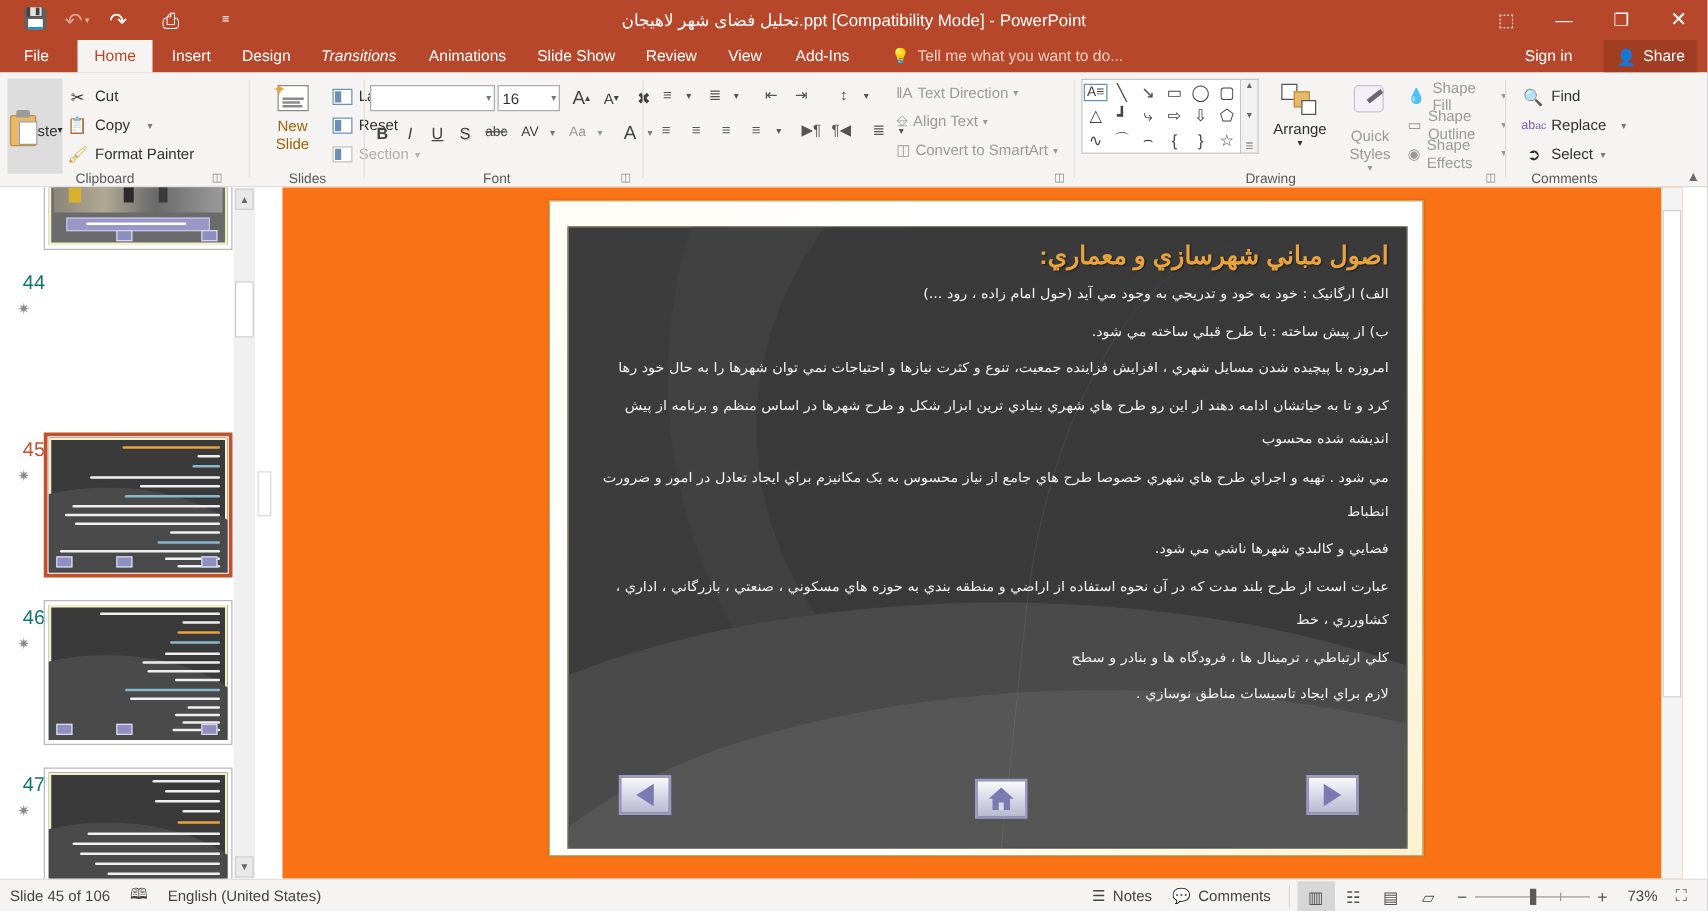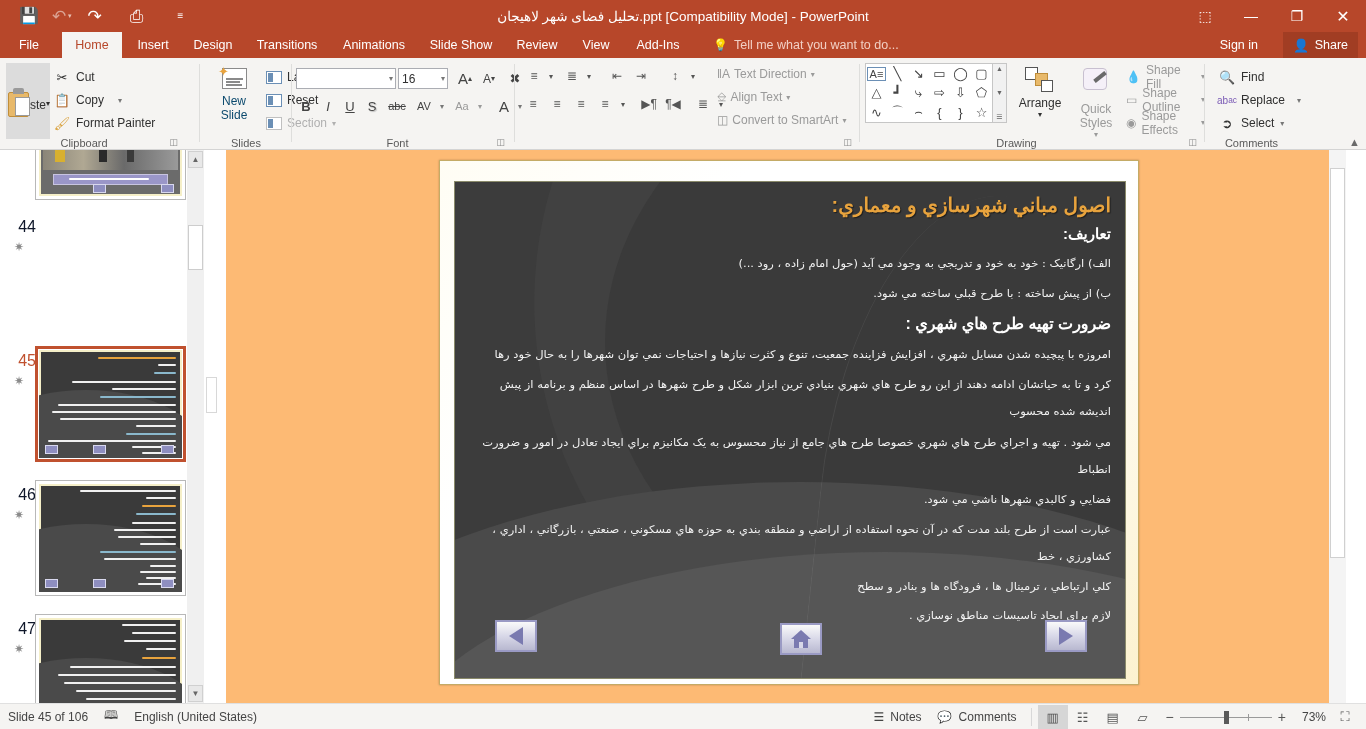--- a/index.html
+++ b/index.html
@@ -105,21 +105,21 @@
 
   
   #newslide {
     position: absolute; left: 8px; top: 5px; width: 52px; height: 76px;
     display: flex; flex-direction: column; align-items: center;
   }
   .ns-icon { width: 30px; height: 26px; position: relative; margin-top: 3px; }
   .ns-box { position: absolute; left: 3px; top: 2px; width: 25px; height: 21px; border: 1.4px solid #8a8a8a; background: #fff; }
   .ns-line { position: absolute; background: #8a8a8a; height: 1.6px; }
   .ns-star { position: absolute; left: -1px; top: -2px; color: #e8a33d; font-size: 13px; }
-  #newslide .nslabel { font-size: 12px; color: #0c4a6e; line-height: 14px; text-align: center; margin-top: 2px; }
+  #newslide .nslabel { font-size: 12px; color: #a16207; line-height: 14px; text-align: center; margin-top: 2px; }
   .slide-cmd {
     position: absolute; left: 66px; display: flex; align-items: center; gap: 5px;
     font-size: 12px; color: #303030; height: 22px;
   }
   .slide-cmd.disabled { color: #b0b0b0; }
   .mini-slide { width: 16px; height: 13px; border: 1.4px solid #6b8fb5; background: #fff; position: relative; }
   .mini-slide::after { content: ""; position: absolute; left: 1px; top: 1px; width: 5px; height: 9px; background: #6b8fb5; }
 
   
   .fontbox {
@@ -186,21 +186,21 @@
   }
 
   
   #thumbpane {
     position: absolute; left: 0; top: 0; width: 204px; height: 553px;
     background: #ffffff; overflow: hidden;
   }
   .thumb-row { position: absolute; left: 0; width: 204px; }
   .thumb-num {
     position: absolute; left: 8px; width: 28px; text-align: right;
-    font-size: 16px; color: #0f172a;
+    font-size: 16px; color: #0f766e;
   }
   .thumb-star {
     position: absolute; left: 14px; font-size: 12px; color: #8a8a8a;
   }
   .thumb-frame {
     position: absolute; left: 35px; width: 151px;
     border: 1px solid #b8b8b8; background: #fff; padding: 3px;
   }
   .thumb-frame.selected { border: 3px solid #c0512f; padding: 1px; }
   .thumb-inner {
@@ -238,21 +238,21 @@
     background: #fff;
   }
   #thumb-splitter {
     position: absolute; left: 206px; top: 227px; width: 11px; height: 36px;
     background: #fff; border: 1px solid #d8d8d8;
   }
 
   
   #slide-canvas {
     position: absolute; left: 226px; top: 0; width: 1120px; height: 553px;
-    background: #fdba74;
+    background: #f97316;
     text-decoration: underline;
   }
   #slide-frame {
     position: absolute; left: 213px; top: 10px; width: 700px; height: 525px;
     background: linear-gradient(130deg, #fffdf4 0%, #ffffff 28%, #ffffff 62%, #fcf2cf 100%);
     border: 1px solid #c4ab66;
     box-shadow: 0 0 2px rgba(0,0,0,0.25);
   }
   #slide-body {
     position: absolute; left: 14px; top: 20px; width: 672px; height: 498px;
@@ -380,21 +380,21 @@
     <div class="wc">❐</div>
     <div class="wc close-x">✕</div>
   </div>
 </div>
 
 <div id="tabstrip">
   <div class="tab" style="left:8px;width:42px;">File</div>
   <div class="tab active" style="left:62px;width:60px;">Home</div>
   <div class="tab" style="left:128px;width:50px;">Insert</div>
   <div class="tab" style="left:186px;width:54px;">Design</div>
-  <div class="tab" style="left:248px;width:78px;">Transitions</div>
+  <div class="tab" style="left:248px;width:78px;font-style:italic;">Transitions</div>
   <div class="tab" style="left:334px;width:80px;">Animations</div>
   <div class="tab" style="left:422px;width:78px;">Slide Show</div>
   <div class="tab" style="left:508px;width:58px;">Review</div>
   <div class="tab" style="left:574px;width:44px;">View</div>
   <div class="tab" style="left:626px;width:64px;">Add-Ins</div>
 
   <div id="tellme">
     <span class="bulb">💡</span>
     <span>Tell me what you want to do...</span>
   </div>
@@ -738,24 +738,22 @@
     <div id="slide-frame">
       <div id="slide-body">
         <div class="bg-arc1"></div>
         <div class="bg-arc2"></div>
         <div class="bg-arc3"></div>
         <div class="bg-arc4"></div>
         <div class="bg-line"></div>
 
         <div id="slide-text">
           <div class="s-title">اصول مباني شهرسازي و معماري:</div>
-          <div class="s-sub">تعاریف:</div>
           <div class="s-body">الف) ارگانیک : خود به خود و تدریجي به وجود مي آید (حول امام زاده ، رود ...)</div>
           <div class="s-body">ب) از پیش ساخته : با طرح قبلي ساخته مي شود.</div>
-          <div class="s-sub" style="font-size:16px;line-height:32px;">ضرورت تهیه طرح هاي شهري :</div>
           <div class="s-body tight">امروزه با پیچیده شدن مسایل شهري ، افزایش فزاینده جمعیت، تنوع و کثرت نیازها و احتیاجات نمي توان شهرها را به حال خود رها</div>
           <div class="s-body tight">کرد و تا به حیاتشان ادامه دهند از این رو طرح هاي شهري بنیادي ترین ابزار شکل و طرح شهرها در اساس منظم و برنامه از پیش اندیشه شده محسوب</div>
           <div class="s-body tight">مي شود . تهیه و اجراي طرح هاي شهري خصوصا طرح هاي جامع از نیاز محسوس به یک مکانیزم براي ایجاد تعادل در امور و ضرورت انطباط</div>
           <div class="s-body tight">فضایي و کالبدي شهرها ناشي مي شود.</div>
           <div class="s-body tight">عبارت است از طرح بلند مدت که در آن نحوه استفاده از اراضي و منطقه بندي به حوزه هاي مسکوني ، صنعتي ، بازرگاني ، اداري ، کشاورزي ، خط</div>
           <div class="s-body tight">کلي ارتباطي ، ترمینال ها ، فرودگاه ها و بنادر و سطح</div>
           <div class="s-body tight">لازم براي ایجاد تاسیسات مناطق نوسازي .</div>
         </div>
 
         <div class="navbtn" style="left:40px; bottom:26px;">

